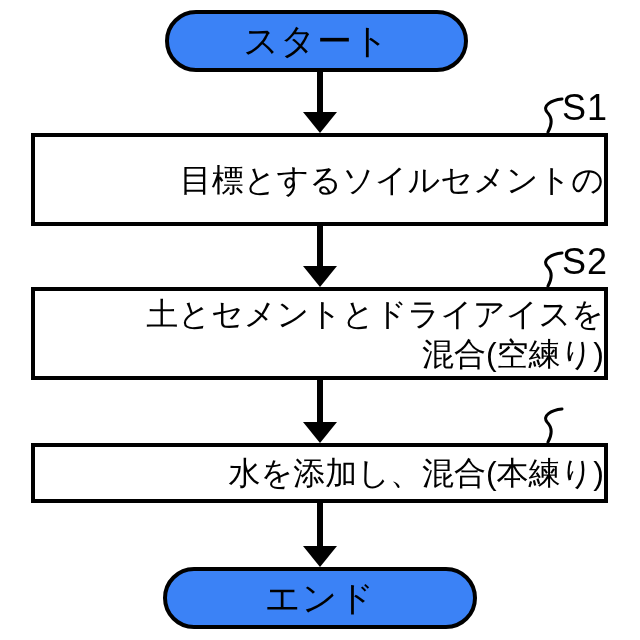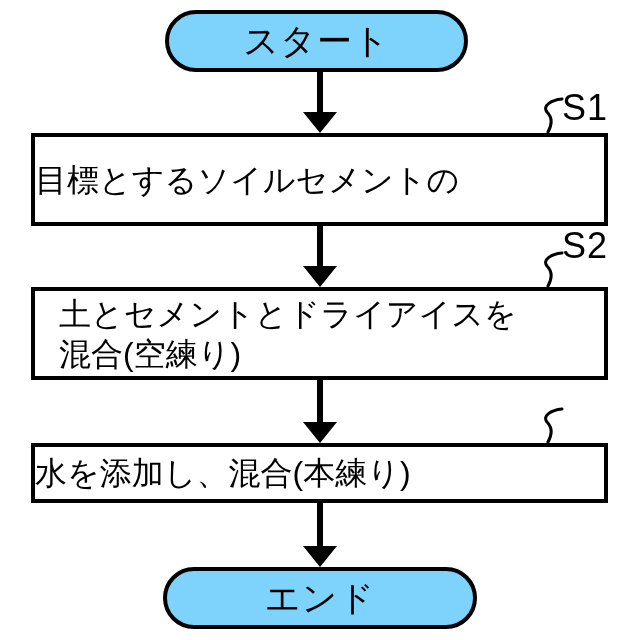--- a/index.html
+++ b/index.html
@@ -15,42 +15,42 @@
     background: #ffffff;
     overflow: hidden;
     color: #000000;
   }
   
   .terminal {
     position: absolute;
     box-sizing: border-box;
     border: 4px solid #000000;
     border-radius: 34px;
-    background: #7dd3fc;
+    background: #3b82f6;
     display: flex;
     align-items: center;
     justify-content: center;
     font-size: 35px;
     font-weight: 500;
     letter-spacing: 1px;
   }
   .terminal.start { left: 165px; top: 10px;  width: 303px; height: 62px; }
   .terminal.end   { left: 163px; top: 567px; width: 314px; height: 62px; }
 
   
   .process {
     position: absolute;
     left: 31px;
     width: 577px;
     box-sizing: border-box;
     border: 4px solid #000000;
     background: #ffffff;
     display: flex;
     flex-direction: column;
-    align-items: flex-start;
+    align-items: flex-end;
     justify-content: center;
     font-size: 32px;
     font-weight: 500;
     line-height: 1.25;
     text-align: center;
   }
   .process.s1 { top: 133px; height: 93px; }
   .process.s2 { top: 287px; height: 93px; padding-left: 24px; }
   .process.s3 { top: 443px; height: 60px; }
 
@@ -88,21 +88,21 @@
   
   .step-label {
     position: absolute;
     left: 562px;
     font-size: 36px;
     font-weight: 500;
     letter-spacing: 1px;
     line-height: 1;
   }
   .step-label.l1 { top: 90px; }
-  .step-label.l2 { top: 228px; }
+  .step-label.l2 { top: 244px; }
   .step-label.l3 { top: 400px; }
   .squiggle {
     position: absolute;
     left: 538px;
     width: 26px;
     height: 38px;
   }
   .squiggle.q1 { top: 96px; }
   .squiggle.q2 { top: 250px; }
   .squiggle.q3 { top: 406px; }

